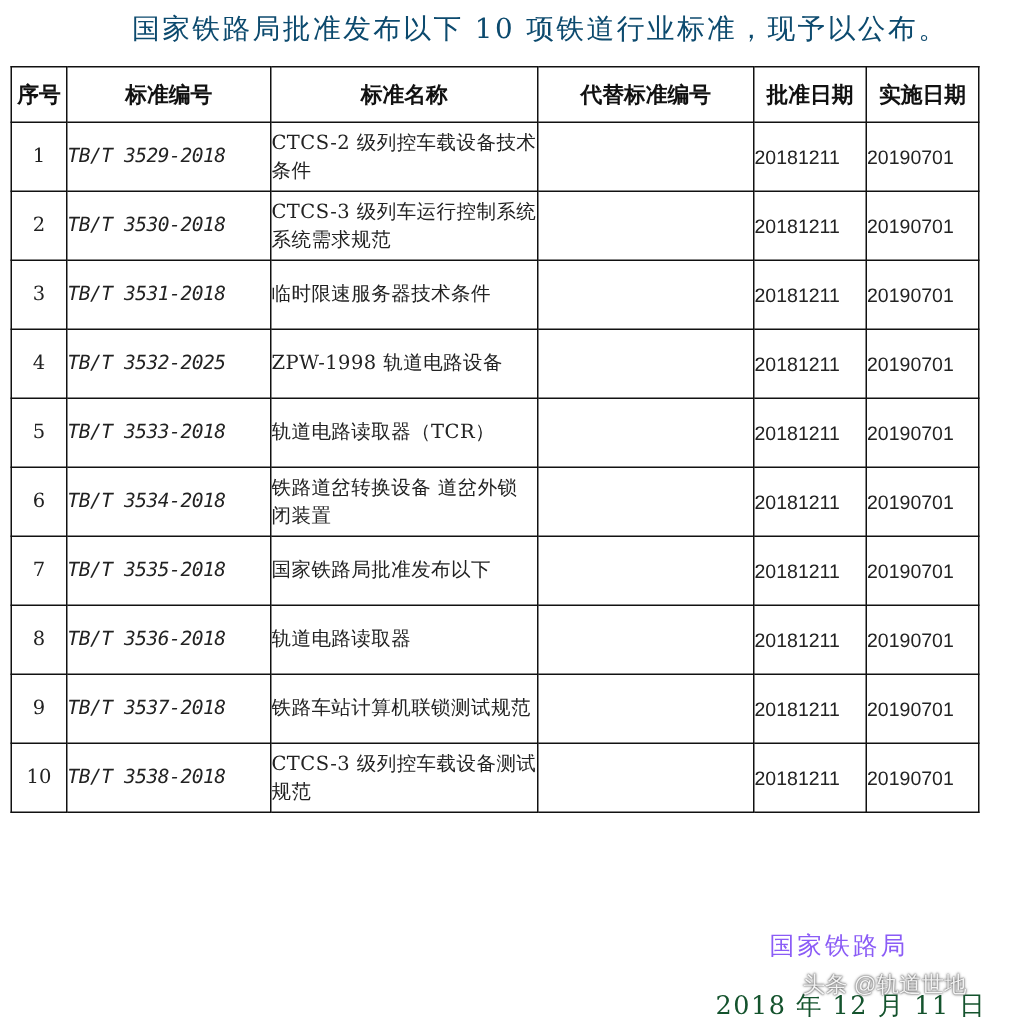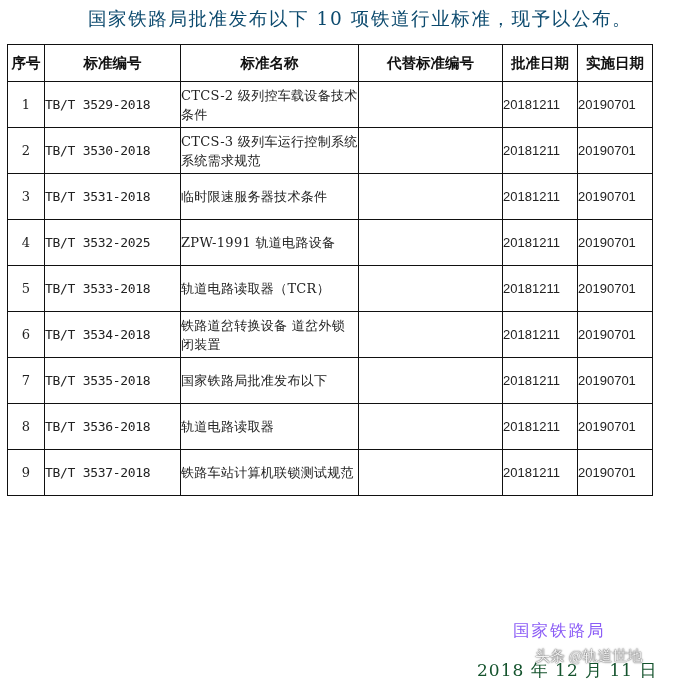--- a/index.html
+++ b/index.html
@@ -46,21 +46,21 @@
       text-align: center;
       color: #111;
       letter-spacing: 0px;
     }
     table.std td {
       height: 45px;
       font-size: 13px;
       color: #222;
     }
     td.c-no { text-align: center; }
-    td.c-code { padding-left: 6px; font-family: "DejaVu Sans Mono", "Liberation Mono", monospace; font-size: 12.5px; letter-spacing: -0.3px; }
+    td.c-code { padding-left: 6px; font-family: "DejaVu Sans Mono", "Liberation Mono", monospace; font-size: 12.5px; letter-spacing: -0.3px; font-style: italic; }
     td.c-name { padding-left: 4px; padding-right: 2px; font-size: 14.5px; line-height: 19px; letter-spacing: 0.3px; }
     td.c-rep { }
     td.c-date { text-align: left; font-family: "Liberation Sans", "DejaVu Sans", sans-serif; font-size: 13.5px; }
     .issuer {
       position: absolute;
       left: 513px;
       top: 620px;
       font-size: 16.5px;
       letter-spacing: 2px;
       color: #8b5cf6;
@@ -71,21 +71,21 @@
       top: 659px;
       font-size: 17px;
       letter-spacing: 1px;
       color: #14532d;
       white-space: nowrap;
     }
     .watermark {
       position: absolute;
       left: 535px;
       top: 647px;
-      font-family: Liberation Serif, serif;
+      font-family: Liberation Sans, sans-serif;
       font-size: 15px;
       color: rgba(255,255,255,0.92);
       text-shadow: 0 0 1px #444, 0 0 2px #666;
       white-space: nowrap;
     }
   </style>
 </head>
 <body>
 
 <div class="headline">国家铁路局批准发布以下 10 项铁道行业标准，现予以公布。</div>
@@ -130,21 +130,21 @@
       <td class="c-no">3</td>
       <td class="c-code">TB/T 3531-2018</td>
       <td class="c-name">临时限速服务器技术条件</td>
       <td class="c-rep"></td>
       <td class="c-date">20181211</td>
       <td class="c-date">20190701</td>
     </tr>
     <tr>
       <td class="c-no">4</td>
       <td class="c-code">TB/T 3532-2025</td>
-      <td class="c-name">ZPW-1991 轨道电路设备</td>
+      <td class="c-name">ZPW-1998 轨道电路设备</td>
       <td class="c-rep"></td>
       <td class="c-date">20181211</td>
       <td class="c-date">20190701</td>
     </tr>
     <tr>
       <td class="c-no">5</td>
       <td class="c-code">TB/T 3533-2018</td>
       <td class="c-name">轨道电路读取器（TCR）</td>
       <td class="c-rep"></td>
       <td class="c-date">20181211</td>
@@ -175,18 +175,26 @@
       <td class="c-date">20190701</td>
     </tr>
     <tr>
       <td class="c-no">9</td>
       <td class="c-code">TB/T 3537-2018</td>
       <td class="c-name">铁路车站计算机联锁测试规范</td>
       <td class="c-rep"></td>
       <td class="c-date">20181211</td>
       <td class="c-date">20190701</td>
     </tr>
+    <tr>
+      <td class="c-no">10</td>
+      <td class="c-code">TB/T 3538-2018</td>
+      <td class="c-name">CTCS-3 级列控车载设备测试规范</td>
+      <td class="c-rep"></td>
+      <td class="c-date">20181211</td>
+      <td class="c-date">20190701</td>
+    </tr>
   </tbody>
 </table>
 
 <div class="issuer">国家铁路局</div>
 <div class="date-line">2018 年 12 月 11 日</div>
 <div class="watermark">头条 @轨道世地</div>
 
 </body></html>

